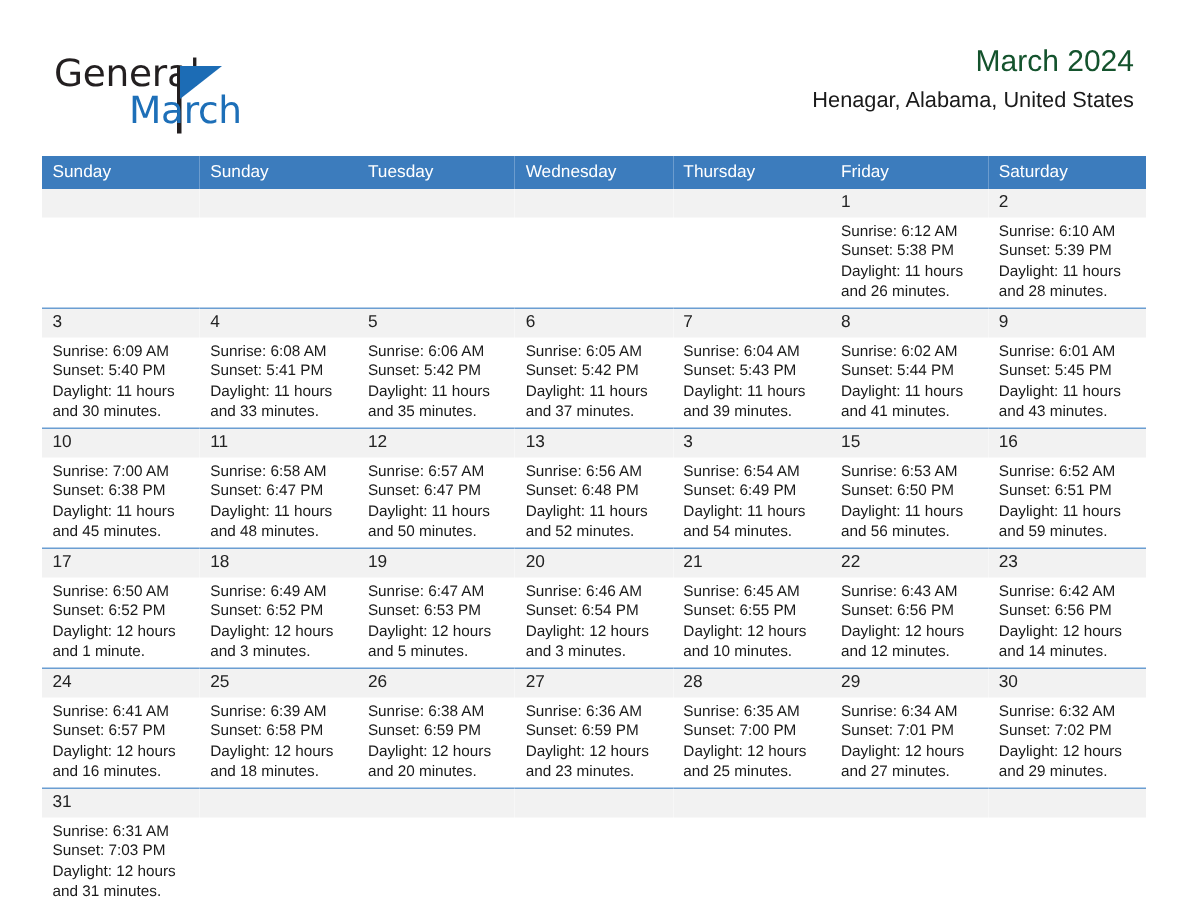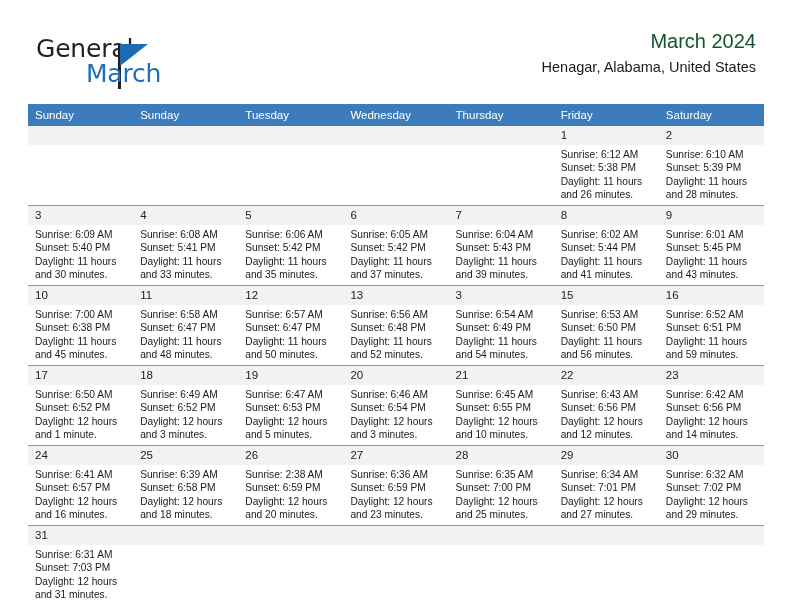--- a/index.html
+++ b/index.html
@@ -463,21 +463,21 @@
             <div class="info">
               <div>Sunrise: 6:39 AM</div>
               <div>Sunset: 6:58 PM</div>
               <div>Daylight: 12 hours</div>
               <div>and 18 minutes.</div>
             </div>
           </td>
           <td>
             <span class="daynum">26</span>
             <div class="info">
-              <div>Sunrise: 2:38 AM</div>
+              <div>Sunrise: 6:38 AM</div>
               <div>Sunset: 6:59 PM</div>
               <div>Daylight: 12 hours</div>
               <div>and 20 minutes.</div>
             </div>
           </td>
           <td>
             <span class="daynum">27</span>
             <div class="info">
               <div>Sunrise: 6:36 AM</div>
               <div>Sunset: 6:59 PM</div>

